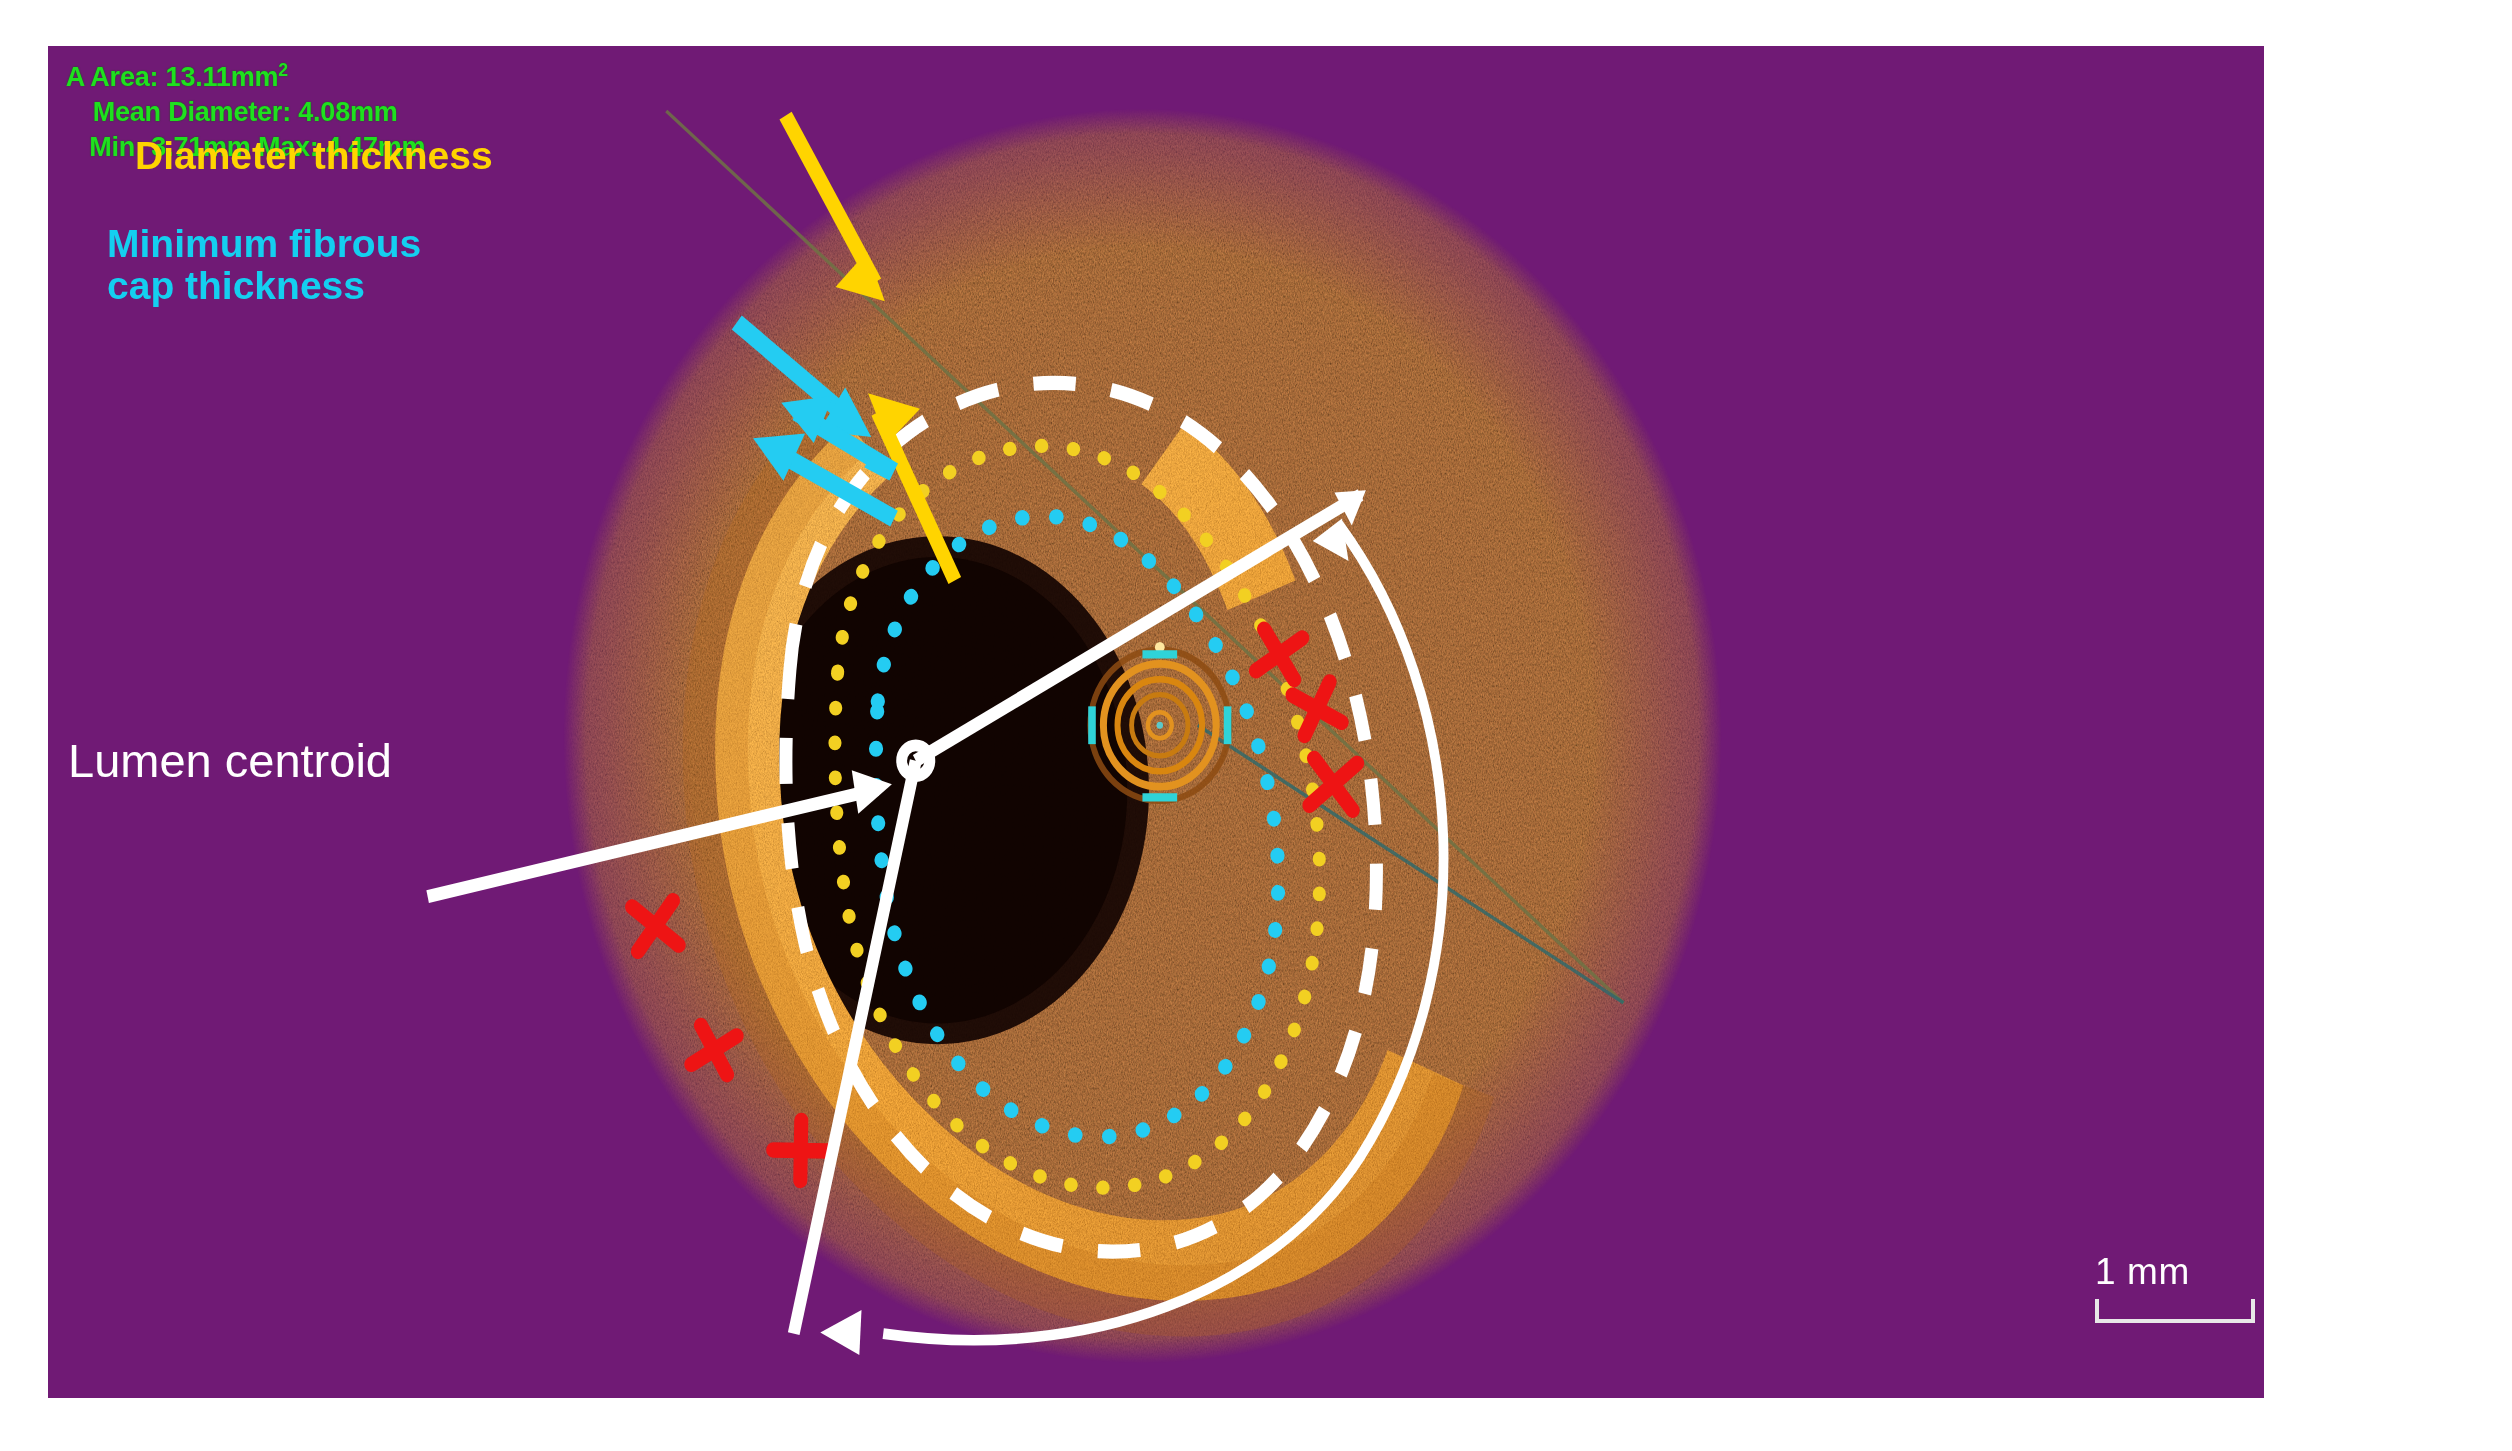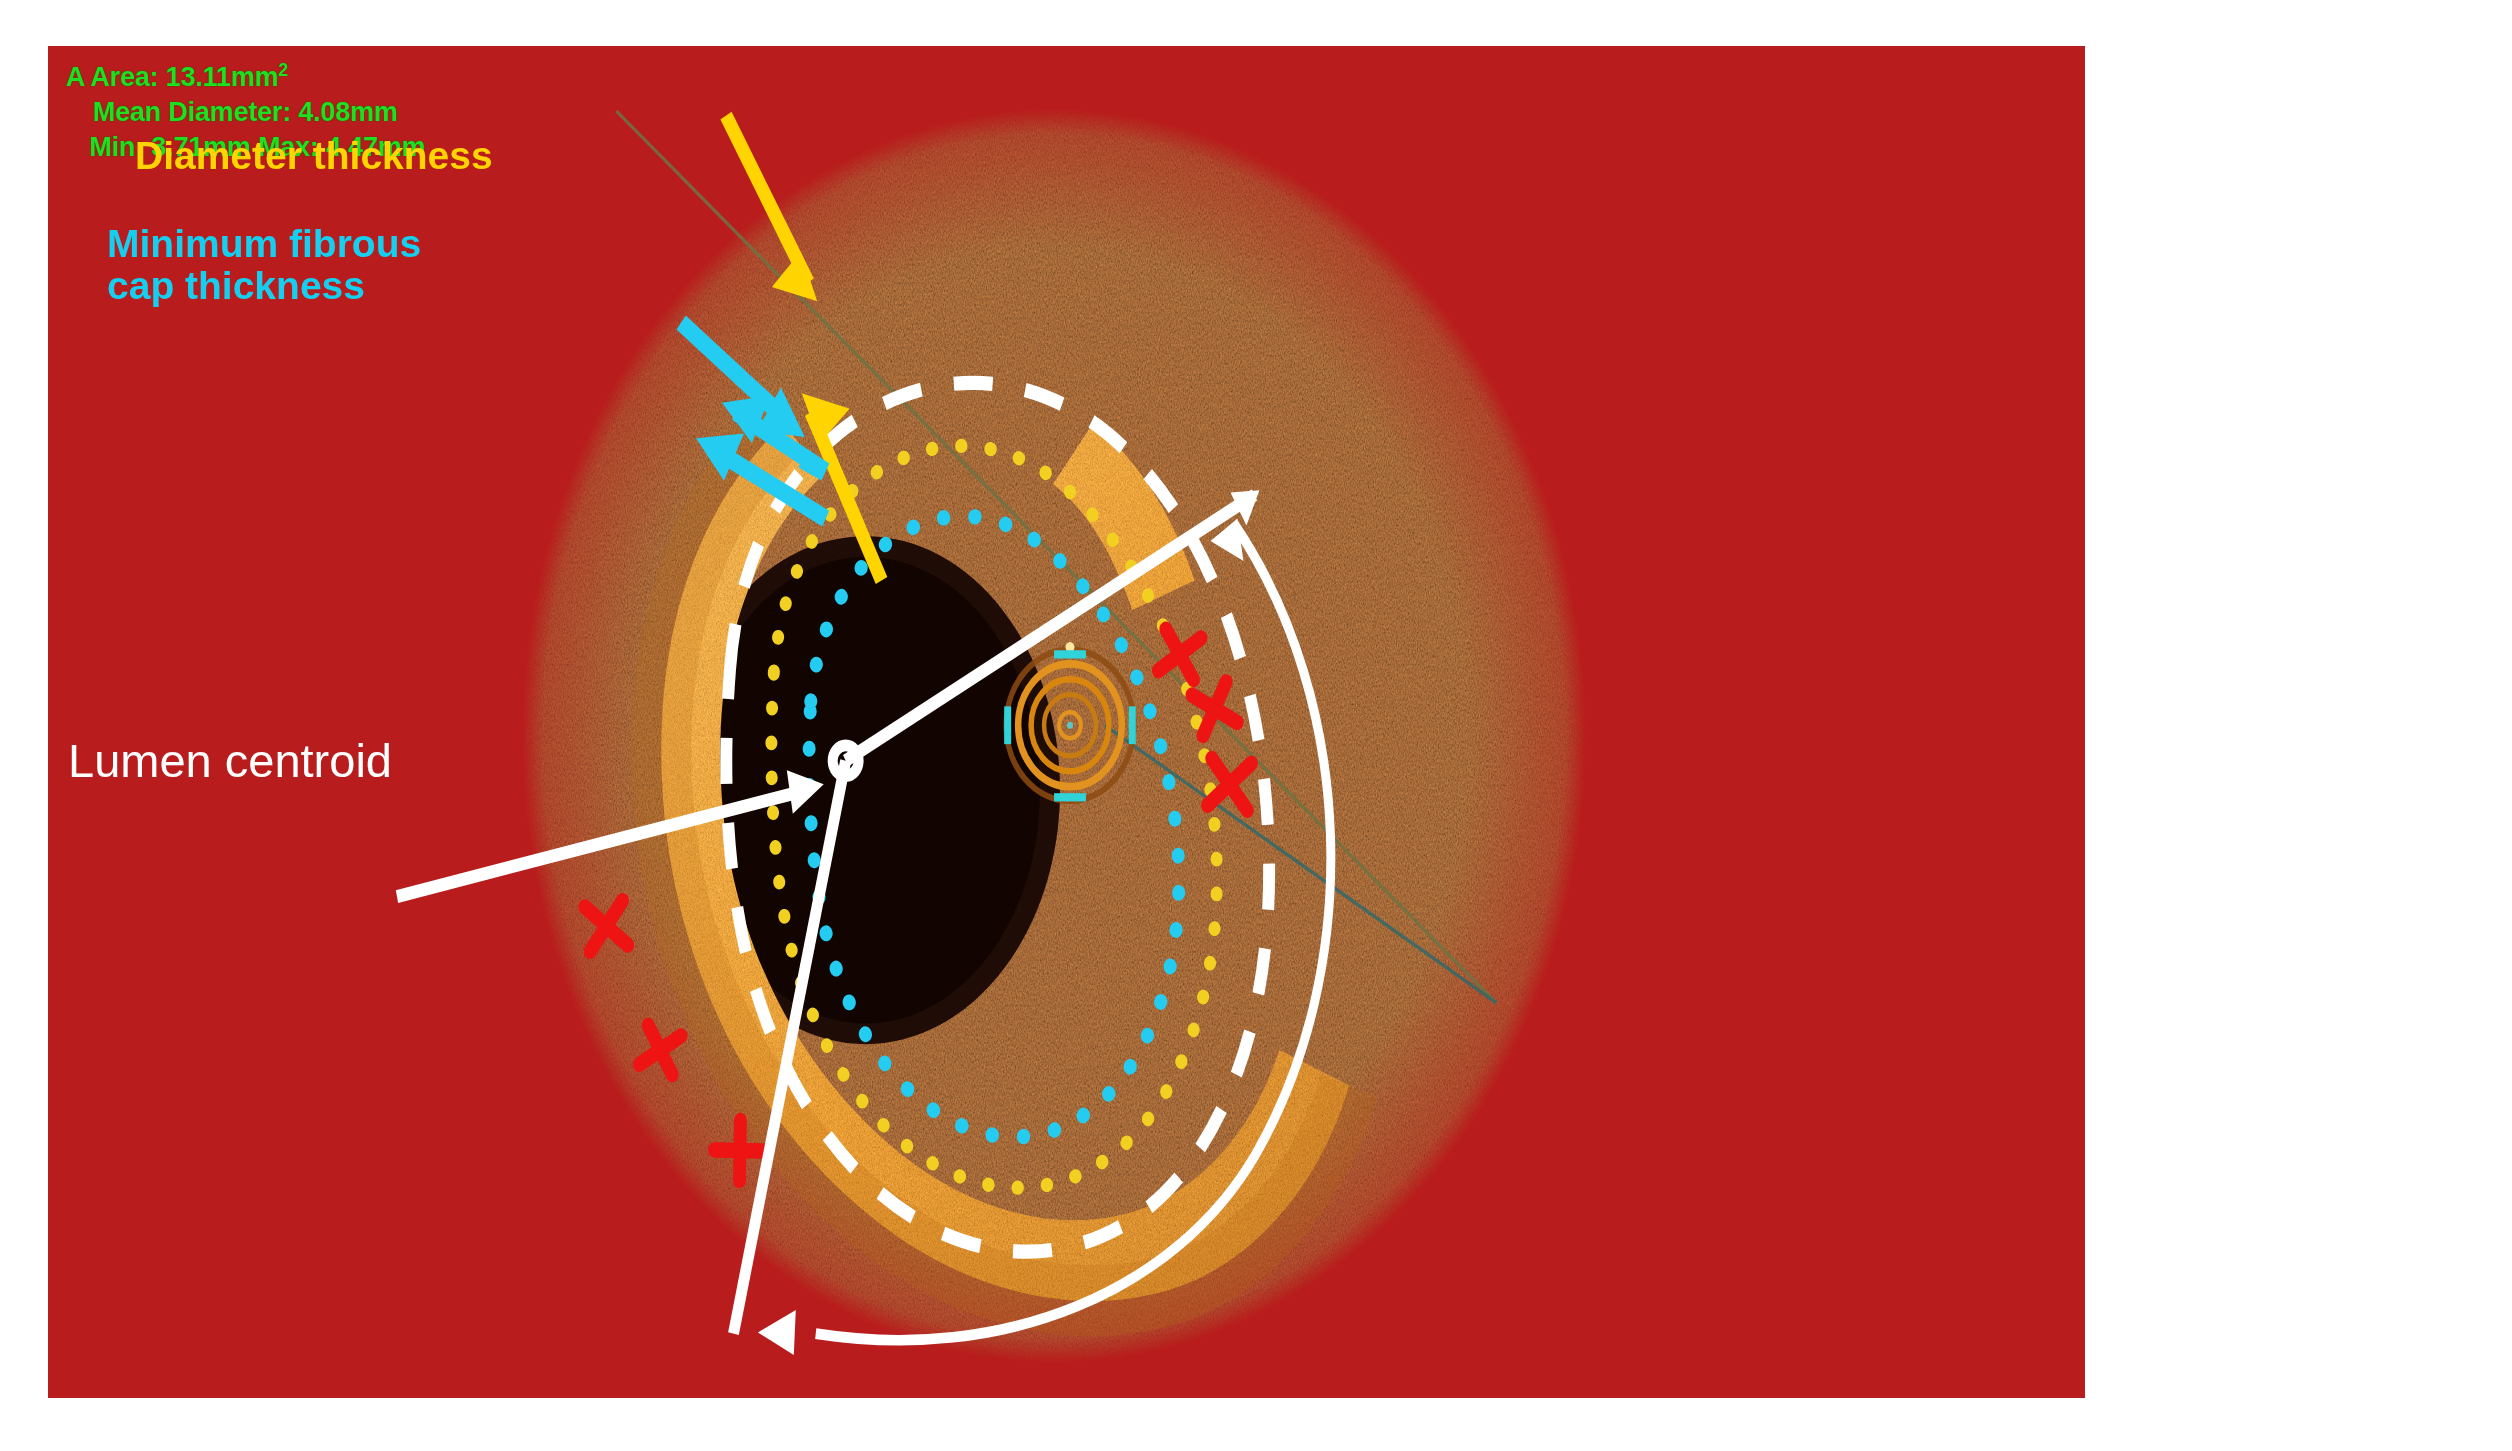--- a/index.html
+++ b/index.html
@@ -1,22 +1,22 @@
 <!DOCTYPE html>
 <html style="font-size:9.5px"><head>
 <meta charset="utf-8">
 <style>
   html,body{margin:0;padding:0;background:#ffffff;}
   body{width:2512px;height:1452px;position:relative;overflow:hidden;
        font-family:"Liberation Sans",sans-serif;}
 
   #frame{position:absolute;left:0;top:0;width:2512px;height:1452px;background:#ffffff;}
 
-  #panel{position:absolute;left:48px;top:46px;width:2037px;height:1352px;
-         background:#b91c1c;overflow:hidden;}
+  #panel{position:absolute;left:48px;top:46px;width:2216px;height:1352px;
+         background:#701a75;overflow:hidden;}
 
   
   #oct-wrap{position:absolute;left:0;top:0;width:100%;height:100%;}
 
   
   #readout{position:absolute;left:17.7px;top:13px;color:#1fe01f;
            font-weight:bold;line-height:1.30;letter-spacing:-0.2px;
            text-shadow:0 0 1.8px #0b5f0b;}
   #readout .l1{font-size:27px;}
   #readout .l2{font-size:27px;padding-left:27px;}
@@ -25,21 +25,21 @@
 
   
   .anno{position:absolute;font-weight:bold;line-height:1.08;white-space:pre;}
   #lbl-backside{left:87px;top:89px;color:#FFD400;font-size:39px;letter-spacing:0px;}
   #lbl-cap{left:59px;top:177px;color:#14CFF0;font-size:39px;}
   #lbl-centroid{left:20px;top:690px;color:#ffffff;font-size:47px;font-weight:normal;}
   #lbl-lipid{left:1436px;top:1075px;color:#ffffff;font-size:39px;font-weight:normal;}
 
   
   #scalebar{position:absolute;left:2047px;top:1205px;width:160px;}
-  #scalebar .cap{color:#ffffff;font-size:25px;font-weight:bold;text-align:center;
+  #scalebar .cap{color:#ffffff;font-size:37px;font-weight:normal;text-align:left;
                  letter-spacing:0.6px;}
   #scalebar .bar{margin-top:5.9px;height:20px;border-left:4.1px solid #e8e8e8;
                  border-right:4.1px solid #e8e8e8;border-bottom:4.1px solid #e8e8e8;}
 
   
   #logo{position:absolute;left:2268px;top:1198px;width:106px;height:106px;}
 </style>
 </head>
 <body>
 

